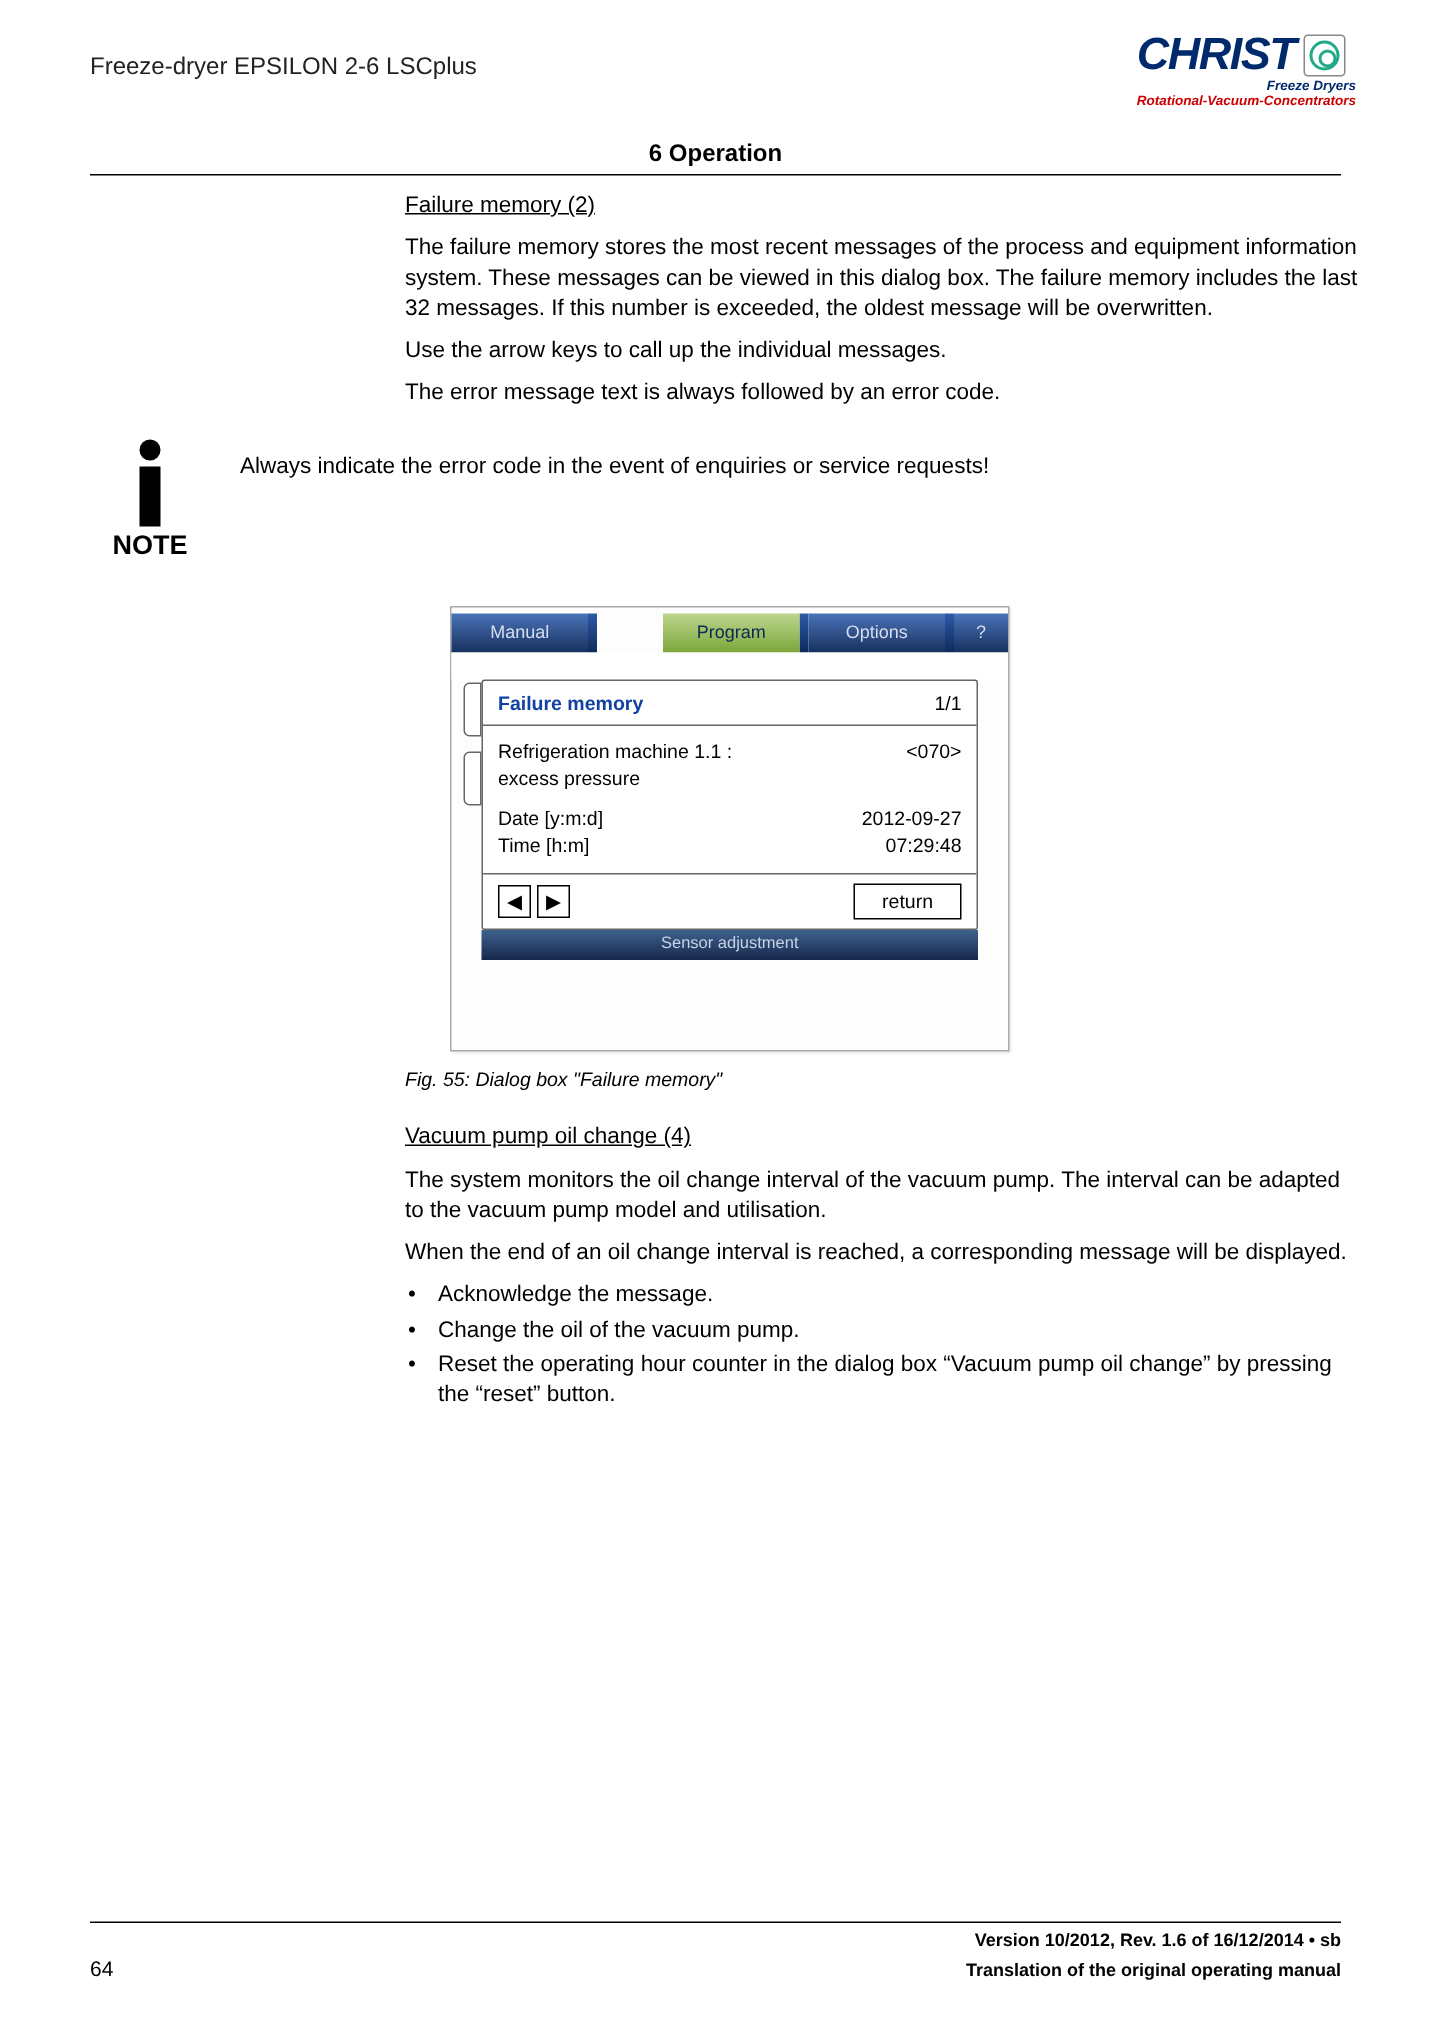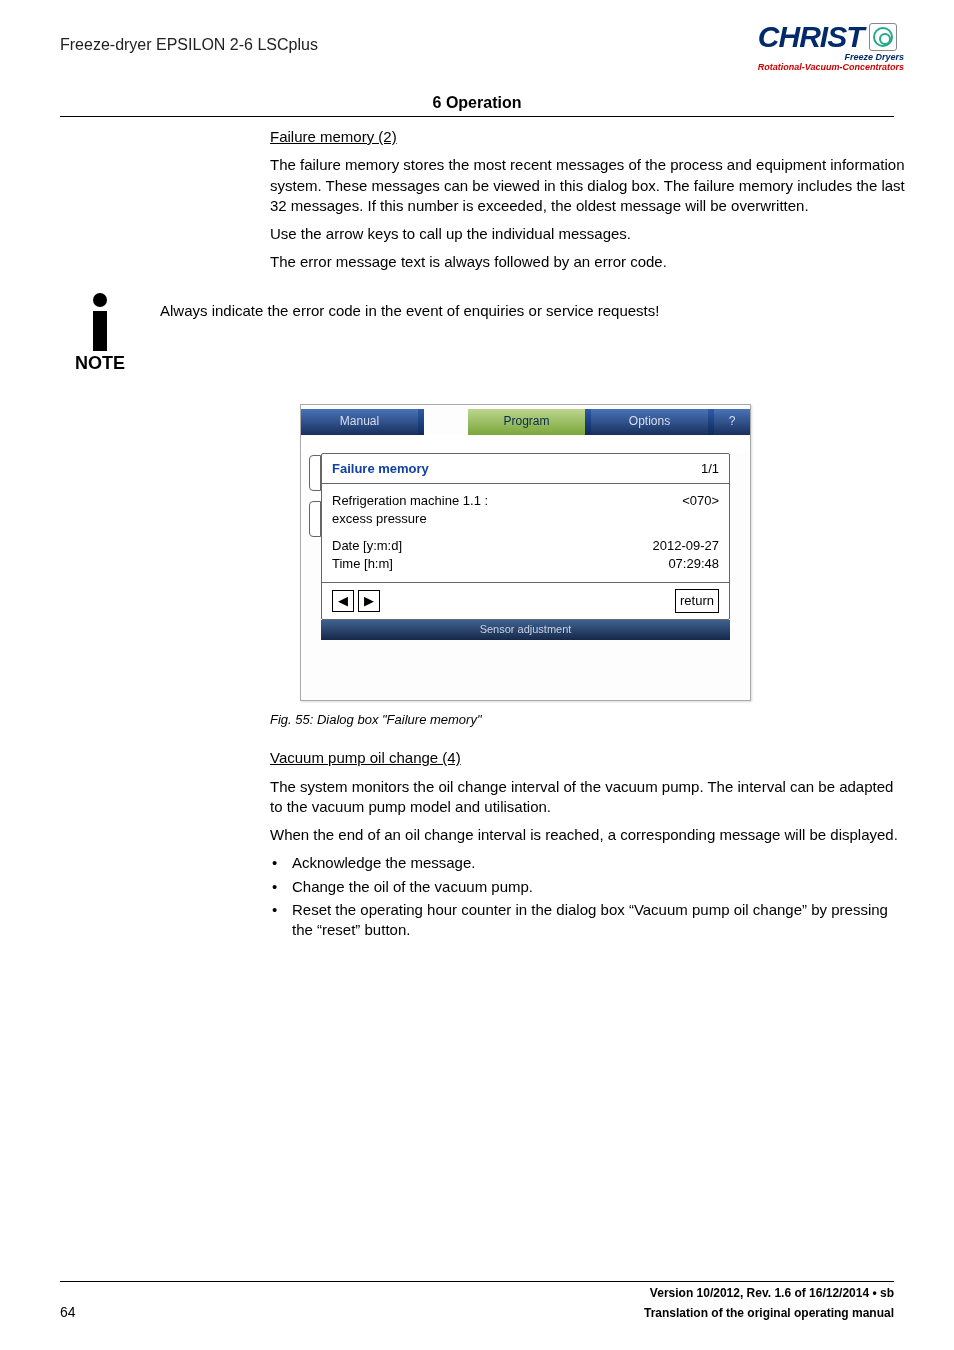--- a/index.html
+++ b/index.html
@@ -24,40 +24,40 @@
   .para { margin-bottom: 8px; }
 
   .note-row { display: flex; align-items: flex-start; margin-top: 20px; }
   .note-icon { width: 80px; text-align:center; }
   .note-dot { width: 14px; height: 14px; background:#000; border-radius:50%; margin: 0 auto; }
   .note-bar { width: 14px; height: 40px; background:#000; margin: 4px auto 0 auto; }
   .note-label { font-weight: bold; font-size: 18px; margin-top: 2px; }
   .note-text { flex: 1; font-size: 15px; line-height: 1.35; padding-left: 20px; padding-top: 8px; }
 
   
-  .dialog-wrap { margin: 30px 0 10px 30px; width: 451px; border: 1px solid #aaa; background: #fdfdfd; box-shadow: 1px 1px 2px rgba(0,0,0,0.15); padding-bottom: 16px;}
+  .dialog-wrap { margin: 30px 0 10px 30px; width: 373px; border: 1px solid #aaa; background: #fdfdfd; box-shadow: 1px 1px 2px rgba(0,0,0,0.15); padding-bottom: 16px;}
   .tabs { display:flex; height: 30px; align-items:flex-end;}
   .tab { flex:1; display:flex; align-items:center; justify-content:center; font-size:12px; height: 26px; position: relative; }
   .tab-sep { width: 6px; height: 26px; background: linear-gradient(to bottom,#2e5aa8,#0d2a5a); }
   .tab.inactive { background: linear-gradient(to bottom,#4a73b8,#17305e); color: #d6def0; }
   .tab.active { background: linear-gradient(to bottom,#bcd68e,#7ca63a); color:#0a2a55;margin-left:44px; }
   .tab.help { flex: 0 0 36px; }
   .tabs-content-gap { height: 18px; background: #fff; position: relative;}
   .panel { margin: 0 20px; border: 1px solid #666; border-radius: 2px; background: #fff; padding: 0; }
   .sidebar-tab { position: absolute; left: 8px; width: 12px; height: 36px; border: 1px solid #666; border-radius: 4px 0 0 4px; background: #fff; z-index: 2;}
   .panel-relwrap { position: relative; }
   .panel-head { display:flex; justify-content:space-between; padding: 6px 10px; border-bottom: 1px solid #666; font-size: 13px; }
   .panel-head .ttl { color: #1141a3; font-weight: bold; }
   .panel-body { padding: 8px 10px 10px 10px; font-size: 13px; }
   .row-split { display:flex; justify-content: space-between; }
   .gap { height: 10px; }
   .panel-foot { display:flex; justify-content: space-between; align-items:center; padding: 6px 10px; border-top: 1px solid #666;}
   .arrow-btns { display:flex; gap:4px; }
   .arrow-btn { width: 22px; height: 22px; border: 1px solid #000; display:flex; align-items:center; justify-content:center; font-size:13px; background:#fff;}
-  .return-btn { border:1px solid #000; padding: 2px 4px; font-size: 13px; background:#fff;}
+  .return-btn { border:1px solid #000; padding: 2px 18px; font-size: 13px; background:#fff;}
   .ghost-tab { margin: 0 20px; height: 20px; background: linear-gradient(to bottom,#3f628f,#16284a); color:#c7d2e6; font-size:11px; display:flex; align-items:center; justify-content:center;}
   .big-blank { height: 44px; }
 
   .fig-cap { font-style: italic; font-size: 13px; margin: 8px 0 20px 0; }
 
   ul.bullets { list-style: none; padding-left: 2px; }
   ul.bullets li { position: relative; padding-left: 20px; margin: 3px 0; font-size:15px; line-height:1.35;}
   ul.bullets li::before { content: "•"; position:absolute; left:0; top:0; }
 
   .footer { position:absolute; bottom: 30px; left: 60px; right: 60px; }

